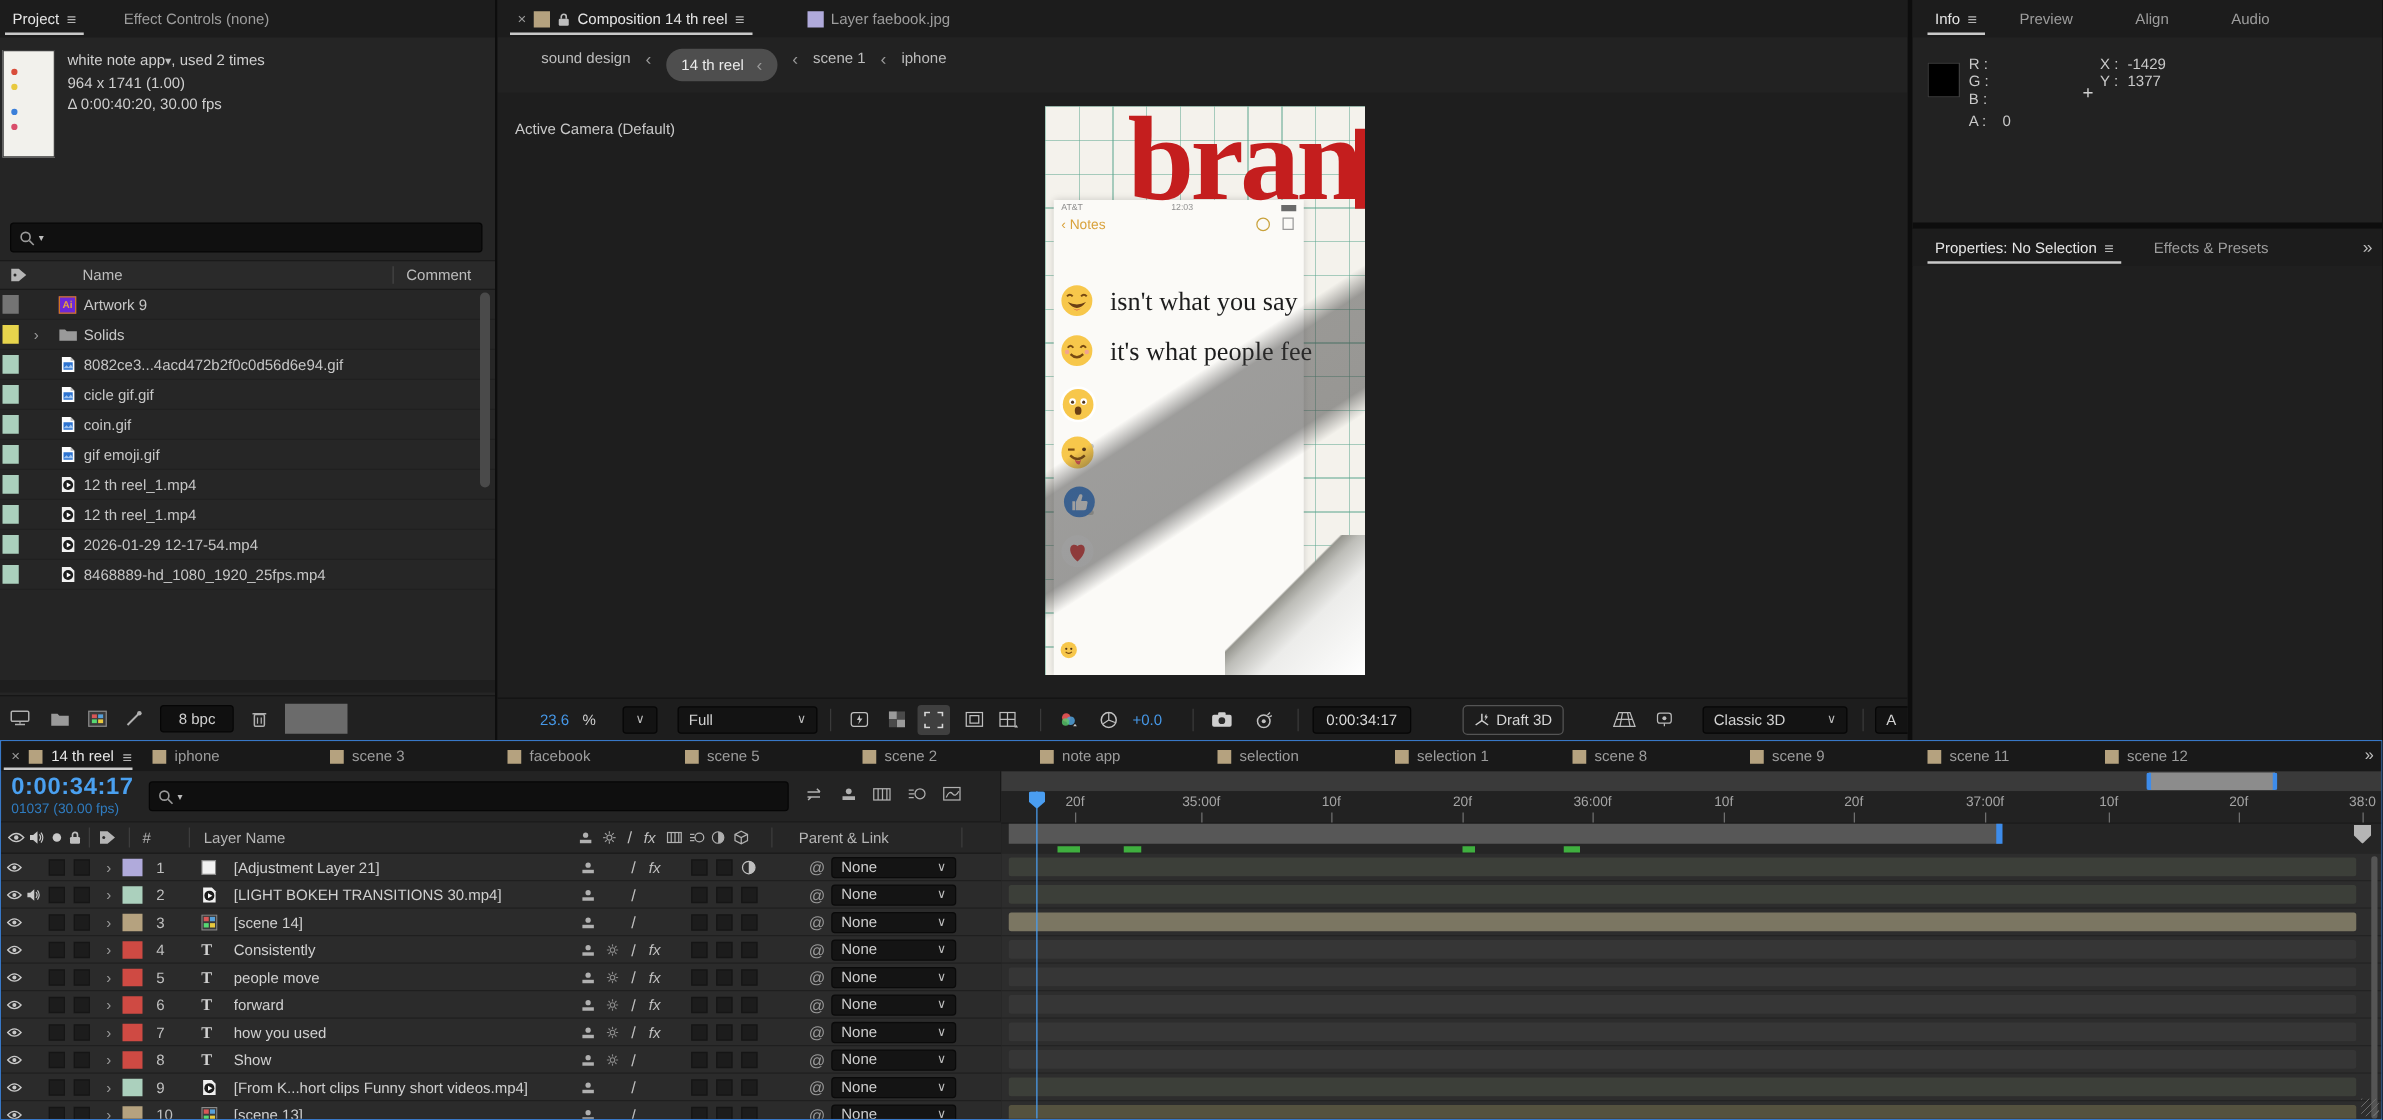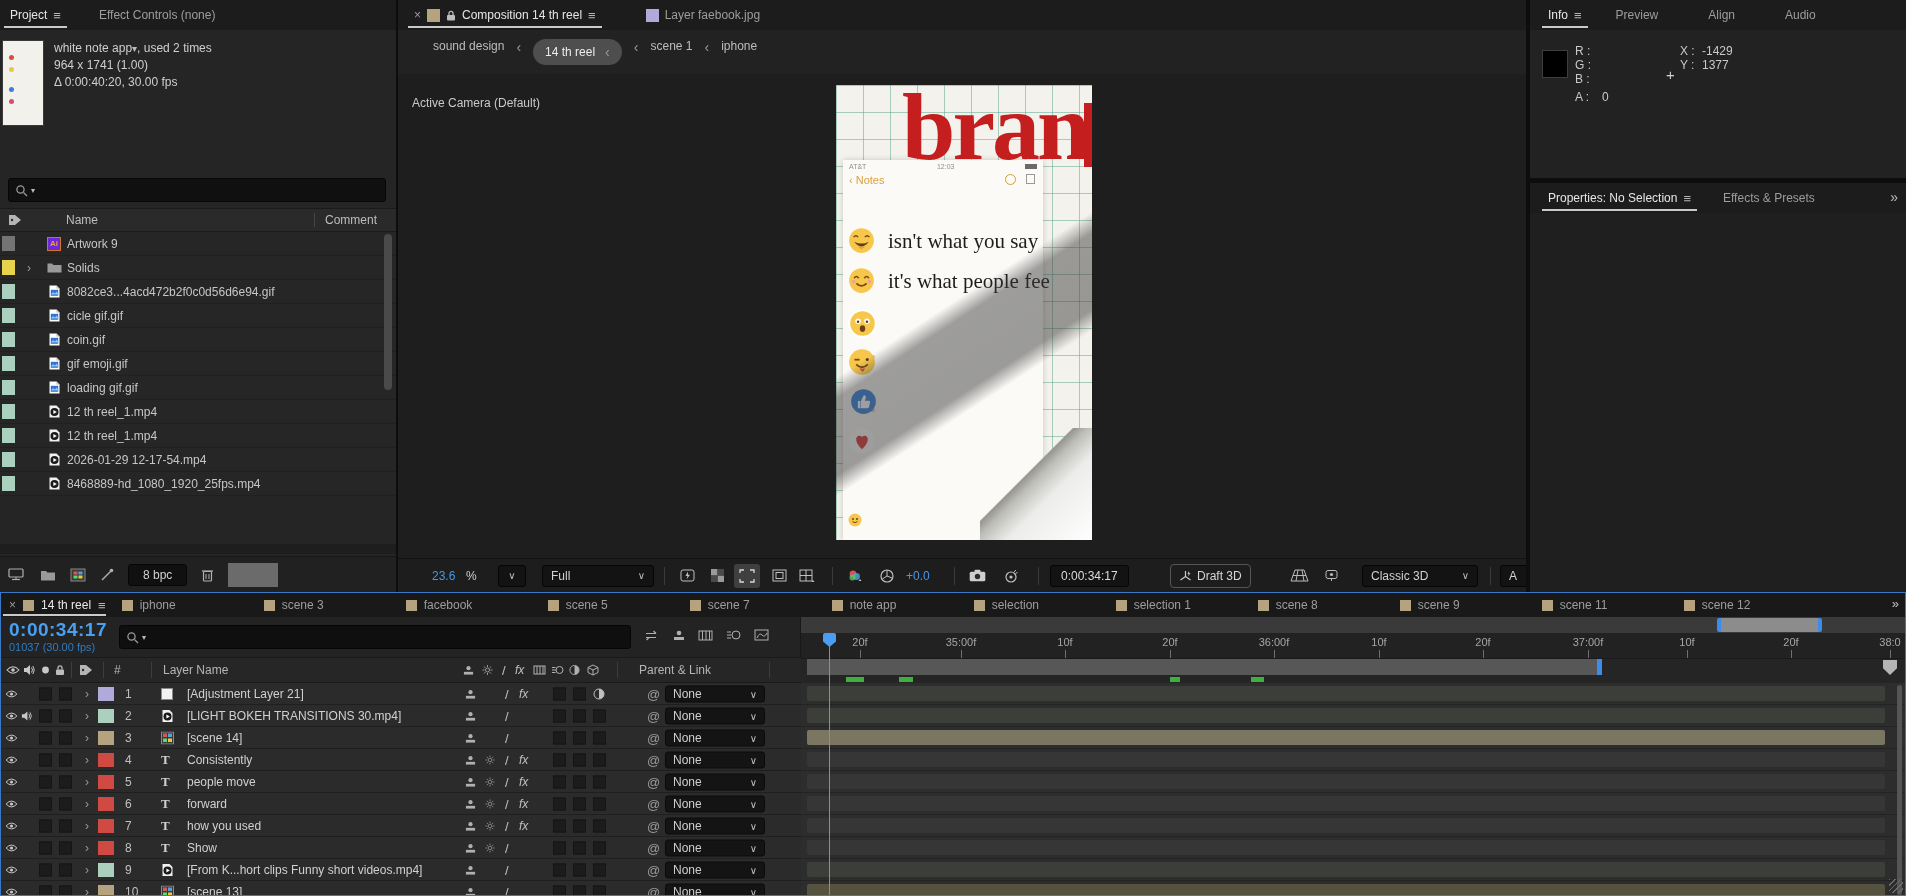--- a/index.html
+++ b/index.html
@@ -255,33 +255,20 @@
               <path d="M2.8 9.5 l2.4-2.4 1.6 1.6 1.8-2.2 2.2 3 z" fill="#9cc4f2"></path>
             </svg>
           </span>
     <span class="prow-name">gif emoji.gif</span>
   </div>
         <div class="prow">
     <span class="chip" style="background: rgb(171, 208, 189);"></span>
     <span class="prow-arrow" style="visibility: hidden;">›</span>
     <span class="src-ico ico">
             <svg width="13" height="13" viewBox="0 0 13 13">
-              <path d="M1.5 0.5 h7 l3 3 v9 h-10 z" fill="#fff"></path>
-              <path d="M8.5 0.5 l3 3 h-3 z" fill="#bdbdbd"></path>
-              <rect x="2.8" y="4.8" width="7.4" height="6" fill="#2f74d0"></rect>
-              <path d="M2.8 9.5 l2.4-2.4 1.6 1.6 1.8-2.2 2.2 3 z" fill="#9cc4f2"></path>
-            </svg>
-          </span>
-    <span class="prow-name">loading gif.gif</span>
-  </div>
-        <div class="prow">
-    <span class="chip" style="background: rgb(171, 208, 189);"></span>
-    <span class="prow-arrow" style="visibility: hidden;">›</span>
-    <span class="src-ico ico">
-            <svg width="13" height="13" viewBox="0 0 13 13">
               <path d="M1.5 0.5 h7 l3 3 v9 h-10 z" fill="#f0f0f0"></path>
               <circle cx="6.5" cy="7" r="4" fill="#1a1a1a"></circle>
               <path d="M5.4 5 L8.9 7 L5.4 9 Z" fill="#fff"></path>
             </svg>
           </span>
     <span class="prow-name">12 th reel_1.mp4</span>
   </div>
         <div class="prow">
     <span class="chip" style="background: rgb(171, 208, 189);"></span>
     <span class="prow-arrow" style="visibility: hidden;">›</span>
@@ -662,21 +649,21 @@
   </div>
         <div class="tltab">
 
     <span class="tl-swatch"></span>
     <span class="tl-label">scene 5</span>
 
   </div>
         <div class="tltab">
 
     <span class="tl-swatch"></span>
-    <span class="tl-label">scene 7</span>
+    <span class="tl-label">scene 2</span>
 
   </div>
         <div class="tltab">
 
     <span class="tl-swatch"></span>
     <span class="tl-label">note app</span>
 
   </div>
         <div class="tltab">
 

